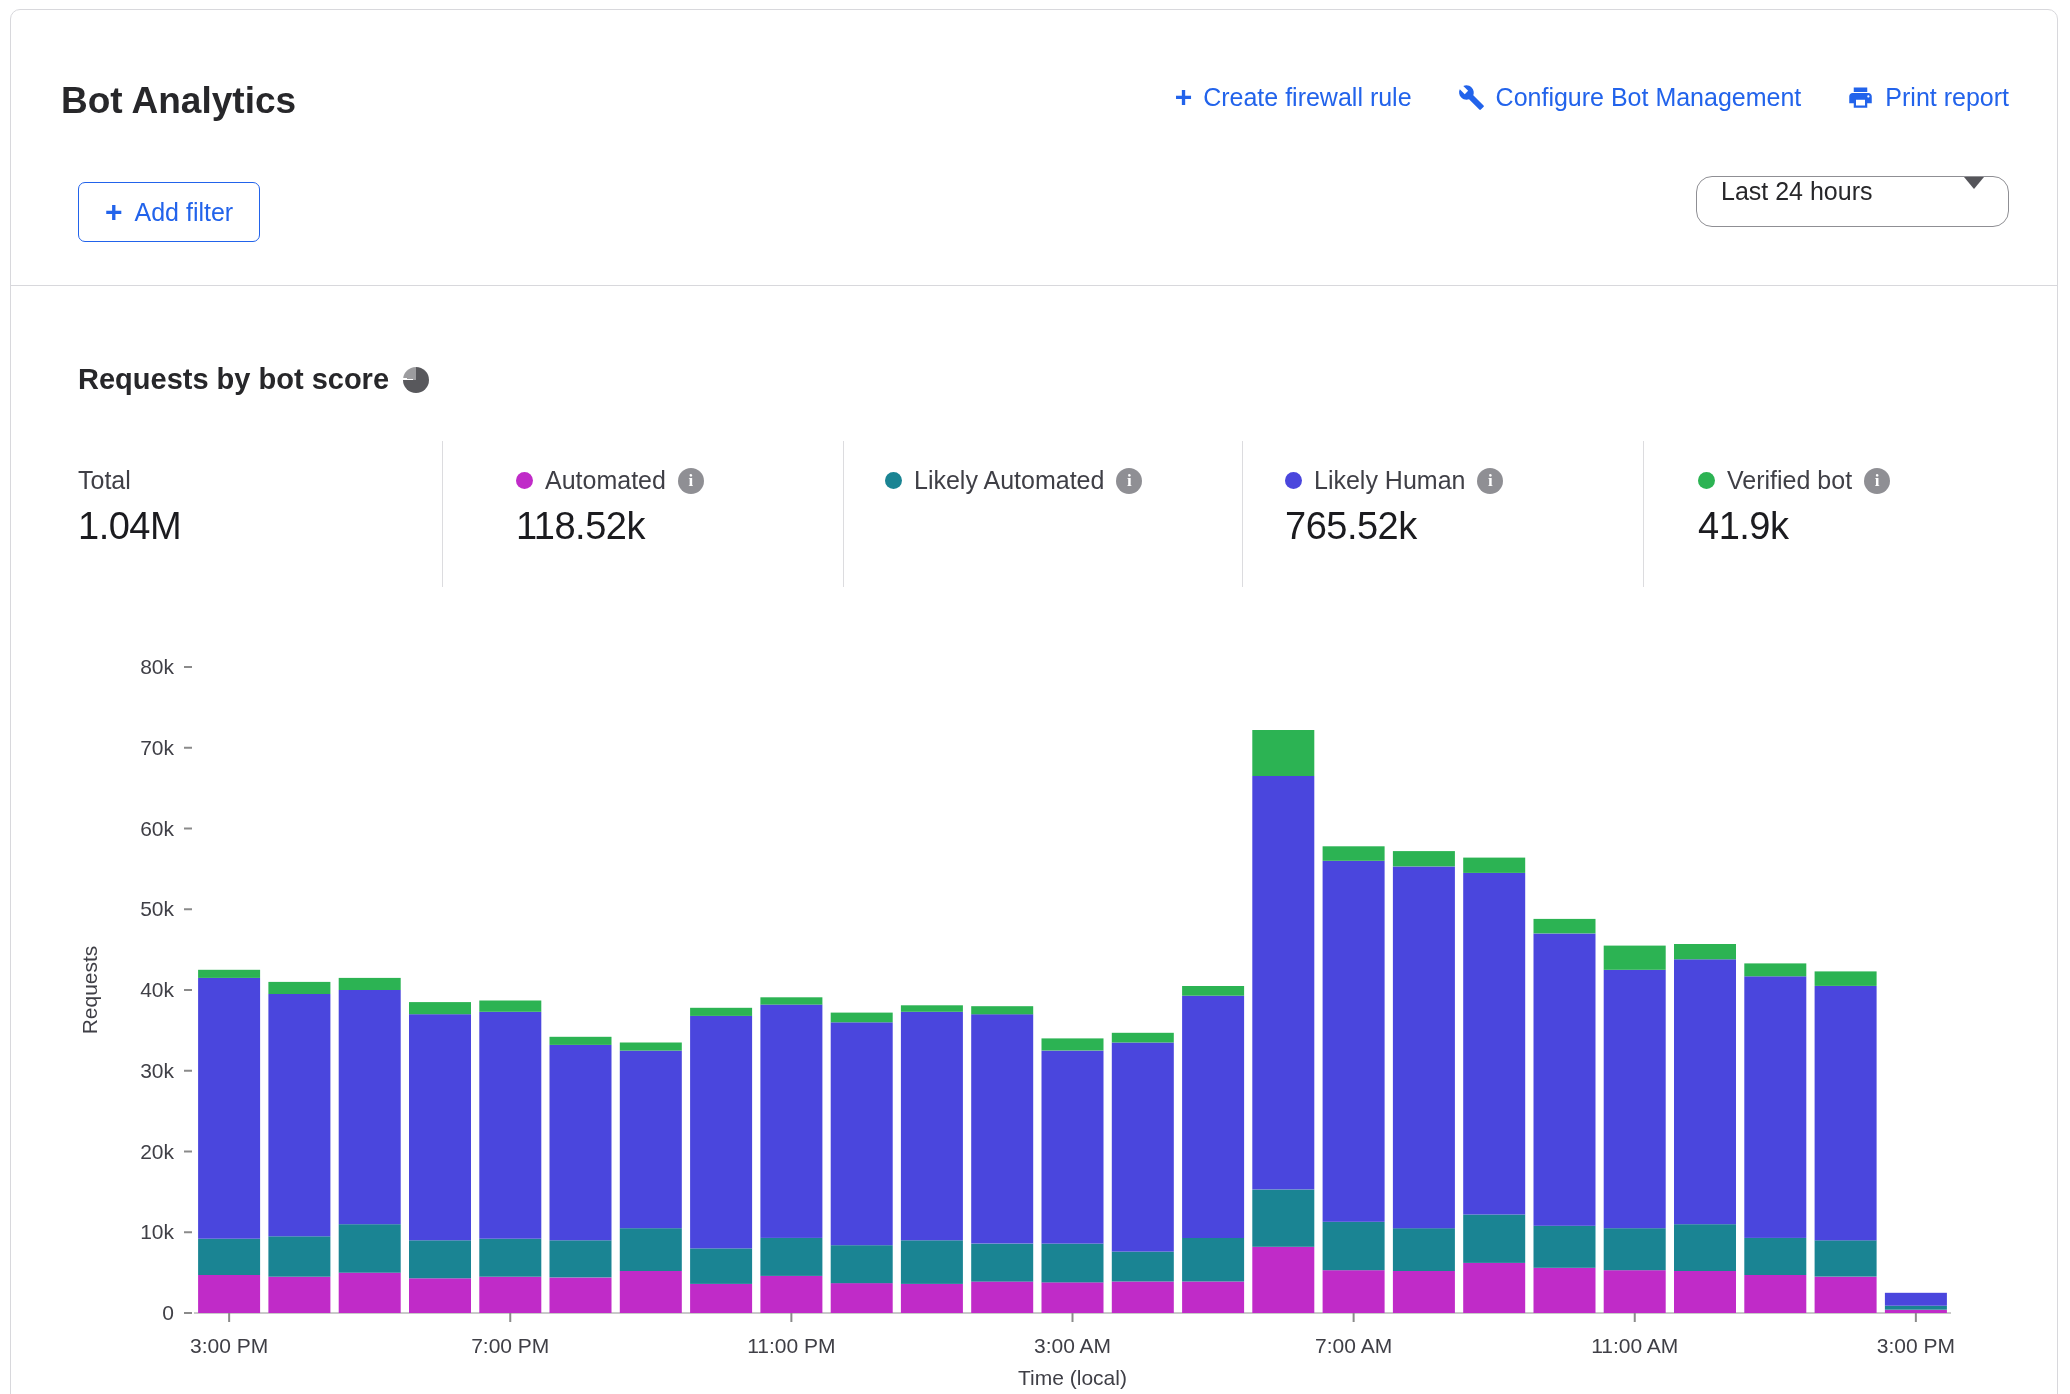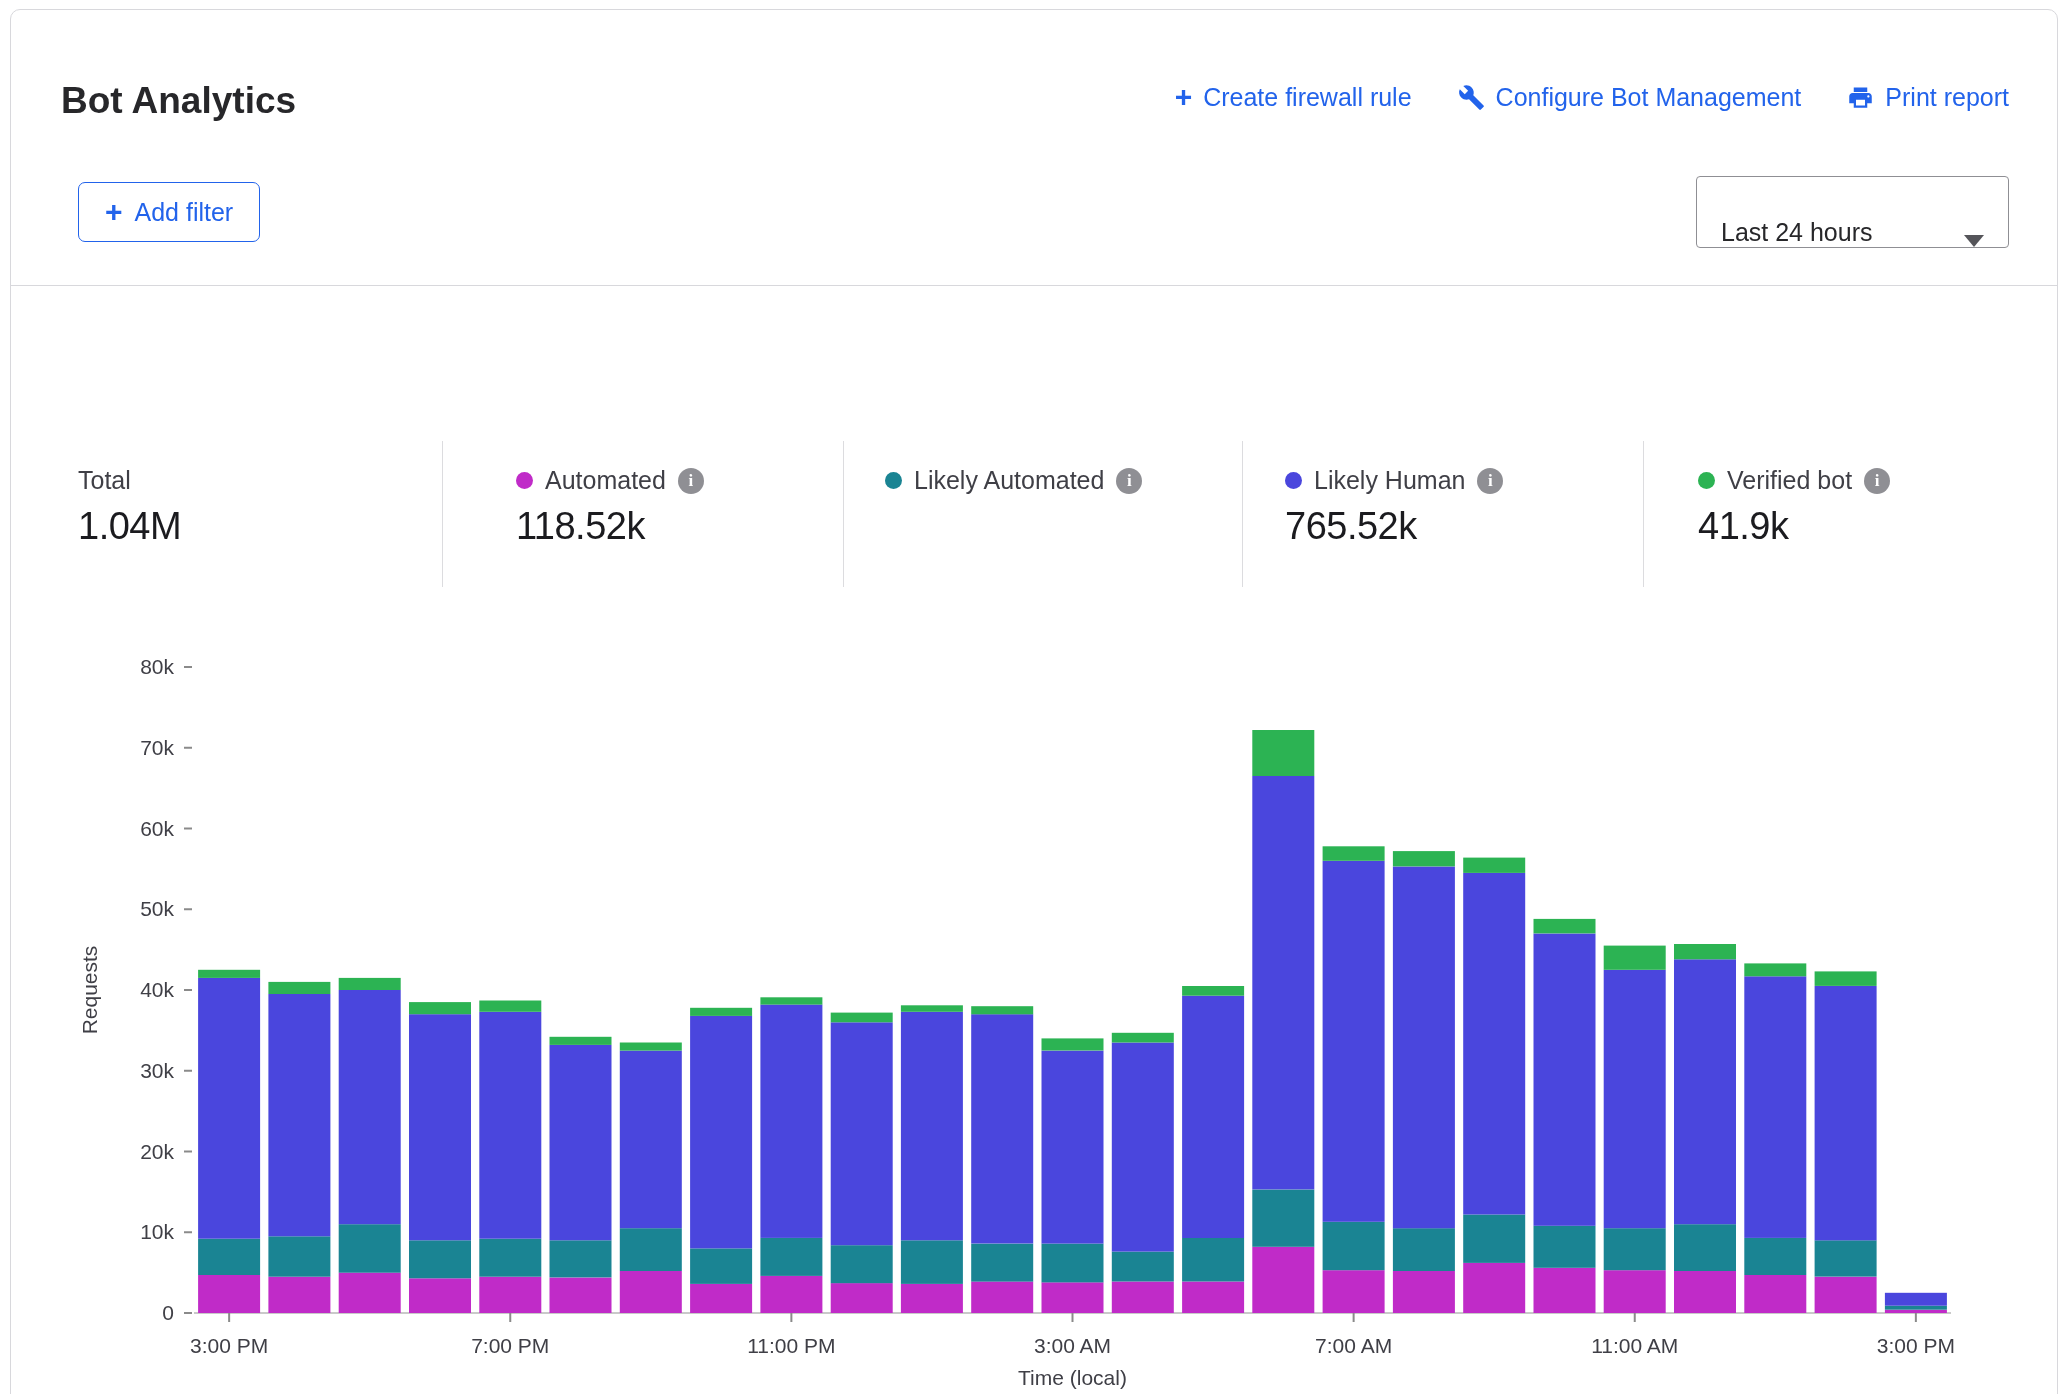--- a/index.html
+++ b/index.html
@@ -14,22 +14,22 @@
   .actions { position:absolute; right:48px; top:72px; display:flex; gap:46px; align-items:center; }
   .action { display:flex; align-items:center; gap:11px; font-size:25px; font-weight:500; color:#2263EB; cursor:pointer; white-space:nowrap; }
   .action .plus { font-size:30px; font-weight:600; line-height:1; }
   .action svg { width:27px; height:27px; fill:#2263EB; }
 
   .add-filter { position:absolute; left:67px; top:172px; height:60px; padding:0 26px;
     display:inline-flex; align-items:center; gap:12px; background:#fff;
     border:1.5px solid #2263EB; border-radius:7px; color:#2263EB; font-size:25px; cursor:pointer; }
   .add-filter .plus { font-size:30px; font-weight:600; line-height:1; }
 
-  .time-range { position:absolute; right:48px; top:166px; width:313px; height:72px;
-    border:1px solid #8f8f94; border-radius:4px; display:flex; align-items:flex-end;
+  .time-range { position:absolute; right:48px; top:166px; width:313px; height:51px;
+    border:1px solid #8f8f94; border-radius:16px; display:flex; align-items:flex-start;
     padding:0 24px; font-size:25px; color:#27272a; cursor:pointer; background:#fff; }
   .time-range .caret { margin-left:auto; width:0; height:0;
     border-left:10px solid transparent; border-right:10px solid transparent; border-top:12px solid #55555a; }
 
   .section-title { position:absolute; left:67px; top:353px; display:flex; align-items:center; gap:14px;
     font-size:29px; font-weight:700; color:#27272a; }
   .pie-icon { width:26px; height:26px; border-radius:50%;
     background:conic-gradient(#58585c 0 268deg, #ffffff 268deg 280deg, #9c9c9f 280deg 360deg); }
 
   .stat { position:absolute; top:456px; }
@@ -80,20 +80,24 @@
     <span>Add filter</span>
   </button>
 
   <div class="time-range">
     <span>Last 24 hours</span>
     <span class="caret"></span>
   </div>
 
   <div class="hdr-divider"></div>
 
+  <div class="section-title">
+    <span>Requests by bot score</span>
+    <span class="pie-icon"></span>
+  </div>
 
   <div class="stat" style="left:67px;">
     <div class="label-row">
         <span>Total</span>
       </div>
     <div class="value">1.04M</div>
   </div>
 
   <div class="stat-divider" style="left:431px;"></div>
   <div class="stat" style="left:475px;margin-left:30px;">

